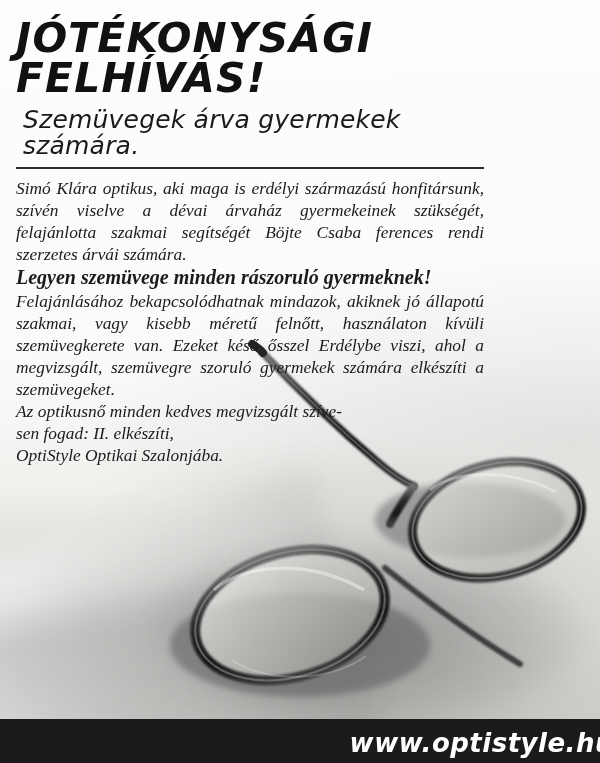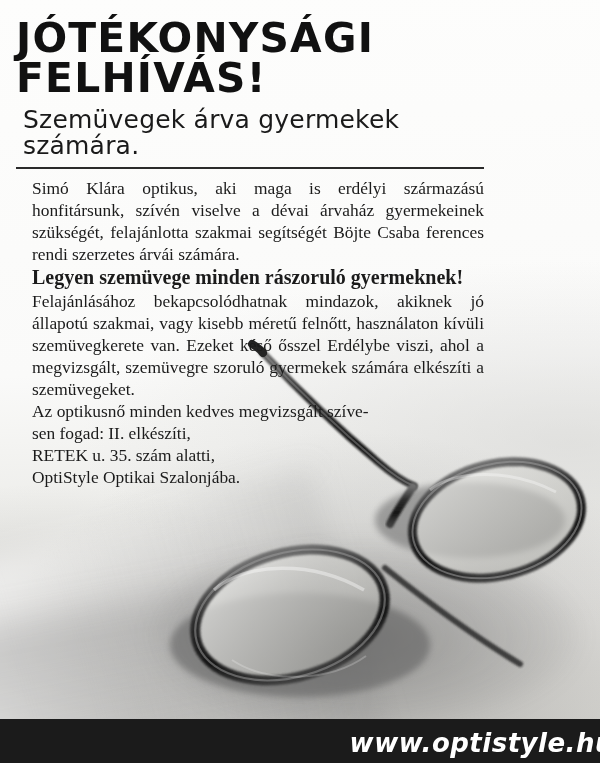--- a/index.html
+++ b/index.html
@@ -74,20 +74,21 @@
   }
 
   
   .content {
     position: absolute;
     left: 0;
     top: 0;
     width: 500px;
     padding: 0 16px;
     box-sizing: border-box;
+    font-style: italic;
   }
   .headline {
     margin: 18px 0 0 0;
     font-family: "DejaVu Sans", sans-serif;
     font-weight: bold;
     font-size: 40px;
     letter-spacing: 1.2px;
     line-height: 1.0;
     color: #111111;
     text-transform: uppercase;
@@ -107,21 +108,20 @@
     margin: 7px 0 8px 0;
     height: 2px;
     background: #2a2a2a;
   }
   .body-text {
     font-family: "Liberation Serif", serif;
     font-size: 17.4px;
     line-height: 1.265;
     color: #1b1b1b;
     text-align: justify;
-    margin-left: 16px;
   }
   .body-text p {
     margin: 0;
     text-align: justify;
     text-justify: inter-word;
   }
   .bold-line {
     font-weight: bold;
     font-size: 20px;
     margin-top: 1px;
@@ -255,21 +255,20 @@
         <div style="float:right;clear:right;width:0px;height:22px;"></div>
         <div style="float:right;clear:right;width:0px;height:22px;"></div>
         <div style="float:right;clear:right;width:255px;height:22px;"></div>
         <div style="float:right;clear:right;width:290px;height:22px;"></div>
         <p>Felajánlásához bekapcsolódhatnak mindazok, akiknek jó állapotú szakmai, vagy kisebb méretű felnőtt, használaton kívüli szemüvegkerete van. Ezeket késő ősszel Erdélybe viszi, ahol a megvizsgált, szemüvegre szoruló gyermekek számára elkészíti a szemüvegeket.</p>
       </div>
 
       <div class="closing">
         <span class="l" style="display: block; width: 100%; white-space: nowrap;">Az optikusnő minden kedves megvizsgált szíve-</span>
         <span class="l">sen fogad: II. elkészíti,</span>
-        <span class="l">RETEK u. 35. szám alatti,</span>
         <span class="l">OptiStyle Optikai Szalonjába.</span>
       </div>
     </div>
   </div>
 
   <div class="footer">
     <div class="footer-inner">www.optistyle.hu</div>
   </div>
 
   <div class="frame"></div>

